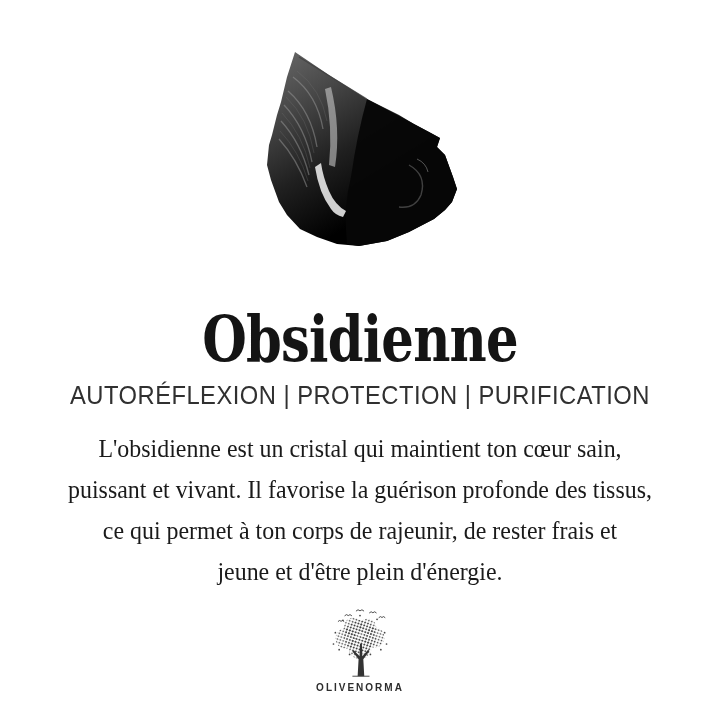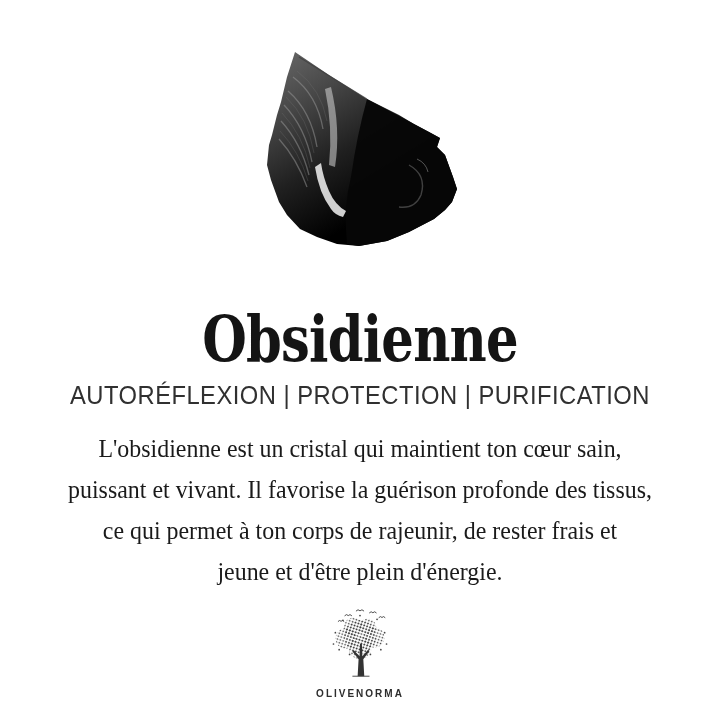--- a/index.html
+++ b/index.html
@@ -24,21 +24,21 @@
   .desc{
     position:absolute;left:0;top:428px;width:720px;
     text-align:center;font-size:26px;line-height:41px;color:#1a1a1a;
     transform:scaleX(0.92);
   }
   .desc .line{white-space:nowrap;}
   .brand{position:absolute;left:0;top:608px;width:720px;text-align:center;}
   .brand .logo{display:block;width:72px;height:72px;margin:0 auto;}
   .brand .logo svg{display:block;width:72px;height:72px;}
   .brand-name{
-    margin-top:7px;font-family:"Liberation Sans",sans-serif;
+    margin-top:1px;font-family:"Liberation Sans",sans-serif;
     font-size:10px;font-weight:700;letter-spacing:2px;color:#2d2d2d;line-height:13px;
   }
 </style>
 </head>
 <body>
 
 <div class="card">
 
   <figure class="stone">
     <svg viewBox="0 0 204 208" aria-hidden="true">

